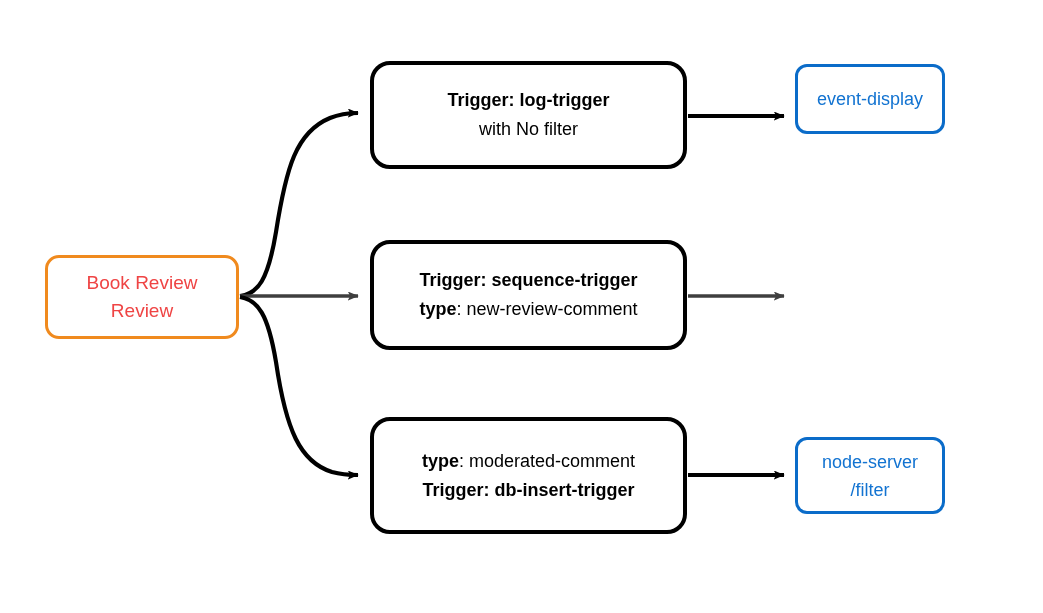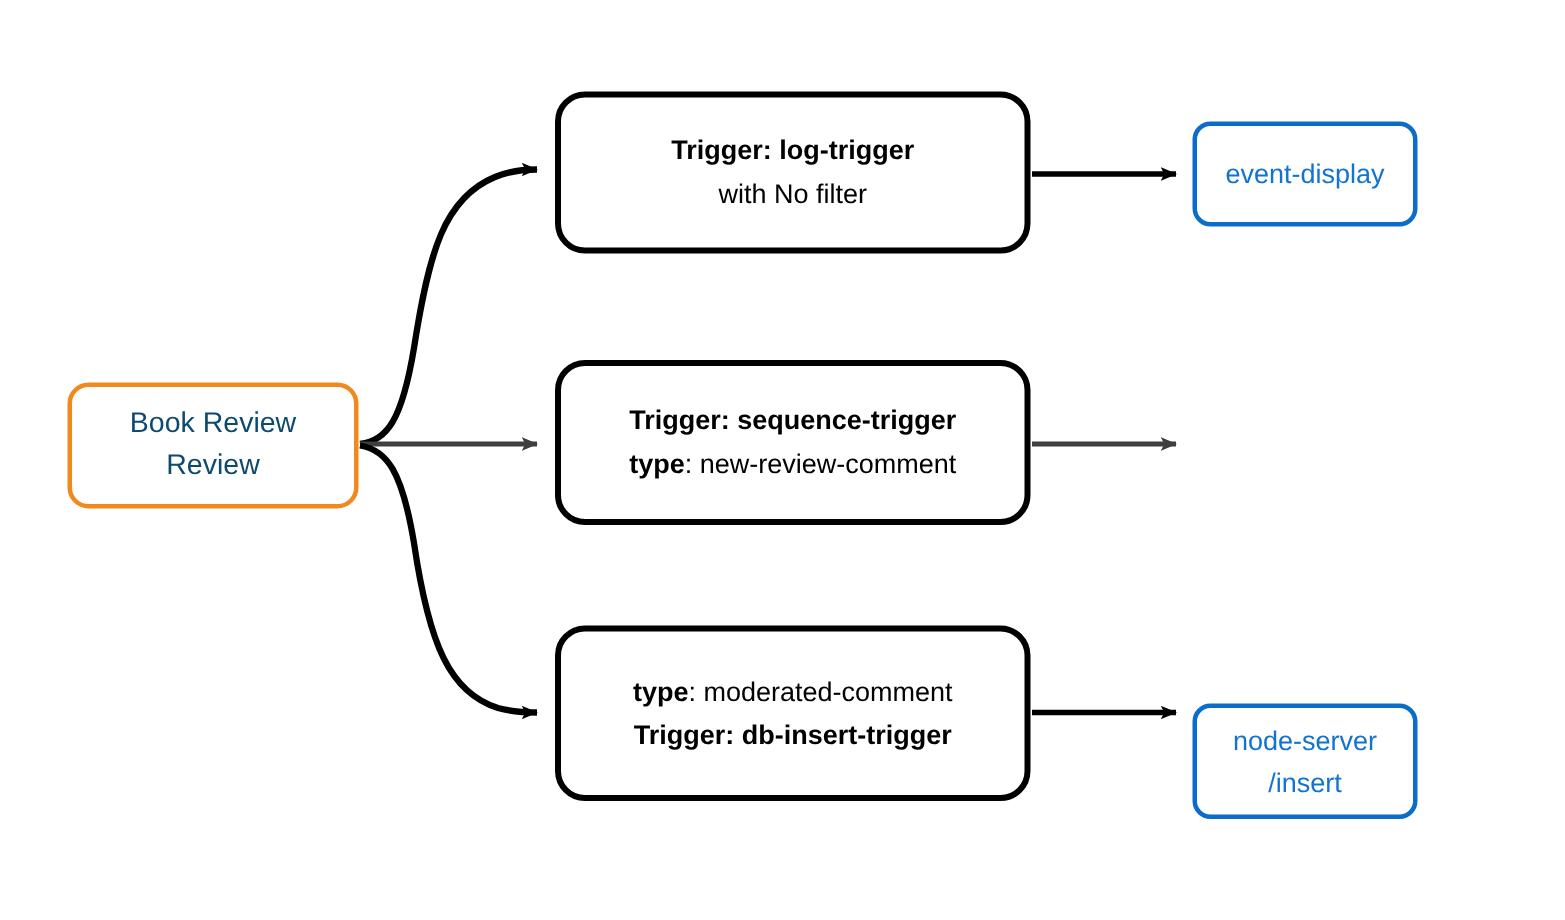--- a/index.html
+++ b/index.html
@@ -33,21 +33,21 @@
     display: flex;
     flex-direction: column;
     align-items: center;
     justify-content: center;
     text-align: center;
   }
   
   .node-source {
     border: 3px solid #F08A1E;
     border-radius: 14px;
-    color: #0c4a6e;
+    color: #ef4444;
     font-size: 19px;
     line-height: 28px;
     font-weight: 400;
   }
   
   .node-trigger {
     border: 4px solid #000000;
     border-radius: 20px;
     color: #000000;
     font-size: 18px;
@@ -119,23 +119,23 @@
     <span class="line">with No filter</span>
   </div>
 
   <div class="node node-trigger" style="left:370px; top:417px; width:317px; height:117px;">
     <span class="line"><b>type</b><span>: </span><span>moderated-comment</span></span>
     <span class="line">
       <b>Trigger: db-insert-trigger</b>
     </span>
   </div>
 
-  <div class="node node-target" style="left:795px; top:81px; width:150px; height:70px;">
+  <div class="node node-target" style="left:795px; top:64px; width:150px; height:70px;">
     <span class="line">event-display</span>
   </div>
 
 
-  <div class="node node-target" style="left:795px; top:437px; width:150px; height:77px;margin-top:32px;">
+  <div class="node node-target" style="left:795px; top:437px; width:150px; height:77px;">
     <span class="line">node-server</span>
-    <span class="line">/insert</span>
+    <span class="line">/filter</span>
   </div>
 
 </div>
 
 </body></html>

